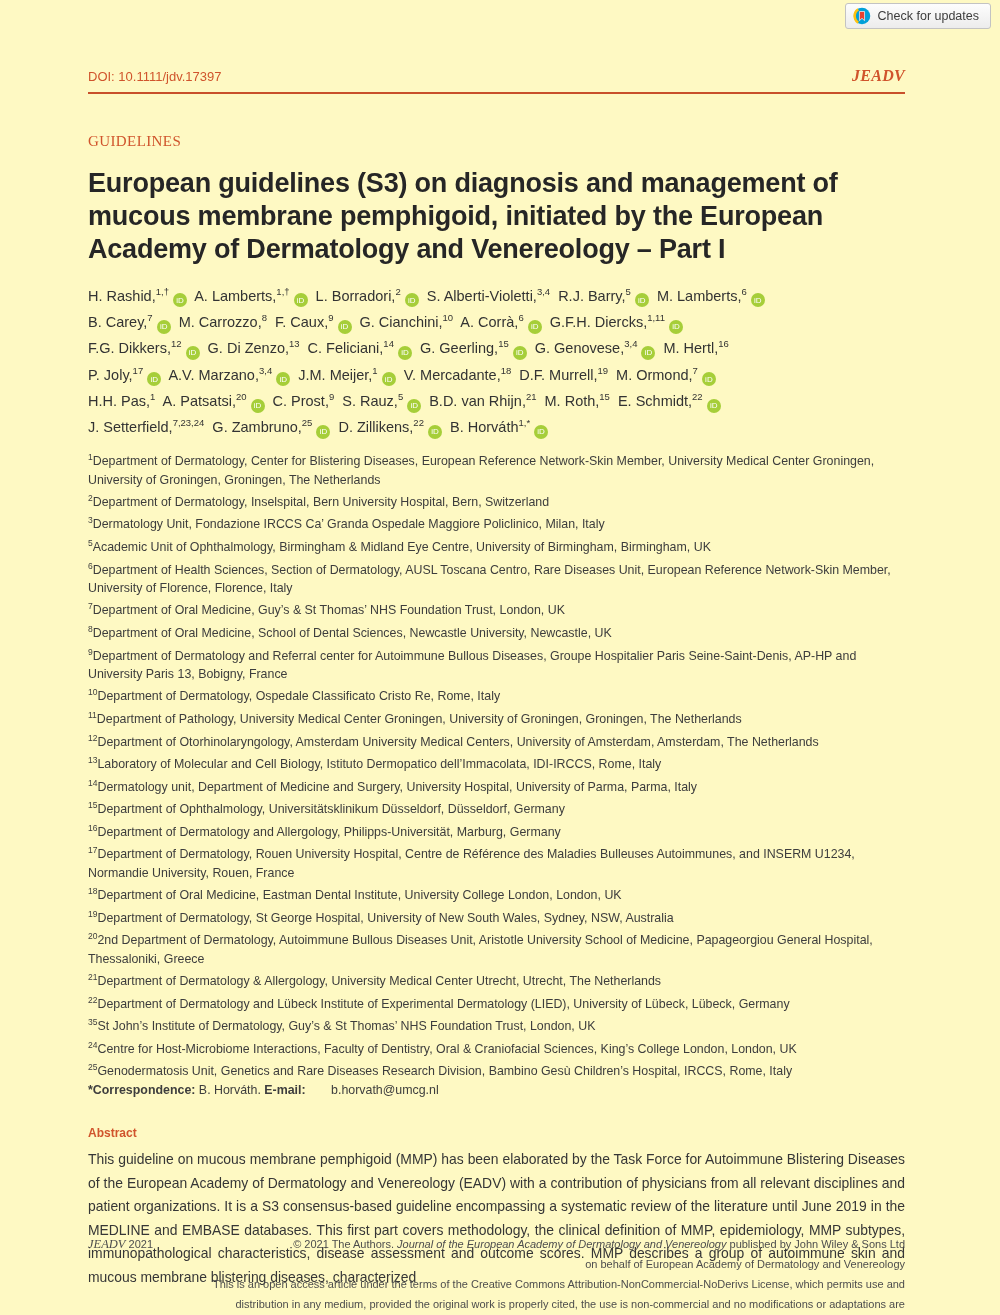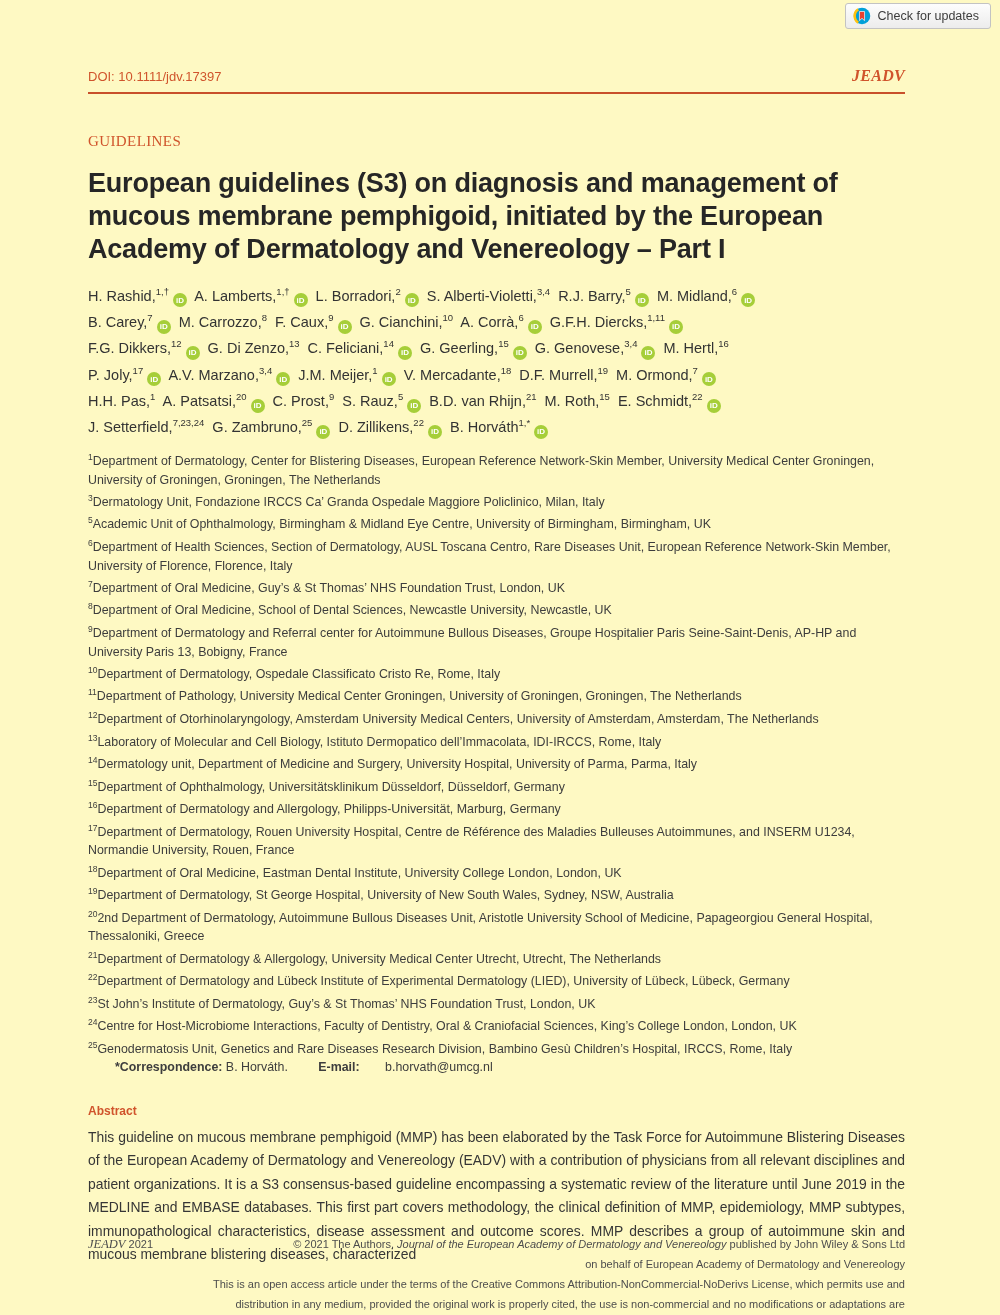--- a/index.html
+++ b/index.html
@@ -74,36 +74,36 @@
   }
   .author { white-space: nowrap; margin-right: 4px; }
   .author sup { font-size: 9.5px; }
   .orcid {
     display: inline-flex;
     width: 14px; height: 14px;
     border-radius: 50%;
     background: #a6ce39;
     color: #fff;
     font-size: 8px;
-    font-weight: bold;
+    font-weight: normal;
     align-items: center;
     justify-content: center;
     vertical-align: -2px;
     margin-left: 4px;
     cursor: pointer;
   }
   .affiliations {
     margin-top: 9px;
     font-size: 12.4px;
     line-height: 18.4px;
     color: #3d3d3d;
   }
   .affil sup { font-size: 8.5px; }
   .correspondence { margin-top: 0; }
-  .correspondence .bold { font-weight: bold; margin-left: 27px; }
+  .correspondence .bold { font-weight: bold; }
   .email-link { color: #3d3d3d; text-decoration: none; cursor: pointer; padding-left: 22px; }
   .abstract-heading {
     margin-top: 27px;
     font-size: 12px;
     font-weight: bold;
     color: #d0542c;
   }
   .abstract-text {
     margin-top: 8px;
     font-size: 13.9px;
@@ -166,21 +166,21 @@
         <span class="author"><span>H. Rashid,</span><sup>1,†</sup><span class="orcid">iD</span></span>
       
         <span class="author"><span>A. Lamberts,</span><sup>1,†</sup><span class="orcid">iD</span></span>
       
         <span class="author"><span>L. Borradori,</span><sup>2</sup><span class="orcid">iD</span></span>
       
         <span class="author"><span>S. Alberti-Violetti,</span><sup>3,4</sup></span>
       
         <span class="author"><span>R.J. Barry,</span><sup>5</sup><span class="orcid">iD</span></span>
       
-        <span class="author"><span>M. Midland,</span><sup>6</sup><span class="orcid">iD</span><br></span>
+        <span class="author"><span>M. Lamberts,</span><sup>6</sup><span class="orcid">iD</span><br></span>
       
         <span class="author"><span>B. Carey,</span><sup>7</sup><span class="orcid">iD</span></span>
       
         <span class="author"><span>M. Carrozzo,</span><sup>8</sup></span>
       
         <span class="author"><span>F. Caux,</span><sup>9</sup><span class="orcid">iD</span></span>
       
         <span class="author"><span>G. Cianchini,</span><sup>10</sup></span>
       
         <span class="author"><span>A. Corrà,</span><sup>6</sup><span class="orcid">iD</span></span>
@@ -232,20 +232,21 @@
         <span class="author"><span>D. Zillikens,</span><sup>22</sup><span class="orcid">iD</span></span>
       
         <span class="author"><span>B. Horváth</span><sup>1,*</sup><span class="orcid">iD</span></span>
       </div>
 
     <div class="affiliations">
       <div>
 
           <div class="affil"><sup>1</sup><span>Department of Dermatology, Center for Blistering Diseases, European Reference Network-Skin Member, University Medical Center Groningen, University of Groningen, Groningen, The Netherlands</span></div>
 
+          <div class="affil"><sup>2</sup><span>Department of Dermatology, Inselspital, Bern University Hospital, Bern, Switzerland</span></div>
 
           <div class="affil"><sup>3</sup><span>Dermatology Unit, Fondazione IRCCS Ca’ Granda Ospedale Maggiore Policlinico, Milan, Italy</span></div>
 
 
           <div class="affil"><sup>5</sup><span>Academic Unit of Ophthalmology, Birmingham &amp; Midland Eye Centre, University of Birmingham, Birmingham, UK</span></div>
 
           <div class="affil"><sup>6</sup><span>Department of Health Sciences, Section of Dermatology, AUSL Toscana Centro, Rare Diseases Unit, European Reference Network-Skin Member, University of Florence, Florence, Italy</span></div>
 
           <div class="affil"><sup>7</sup><span>Department of Oral Medicine, Guy’s &amp; St Thomas’ NHS Foundation Trust, London, UK</span></div>
 
@@ -272,21 +273,21 @@
           <div class="affil"><sup>18</sup><span>Department of Oral Medicine, Eastman Dental Institute, University College London, London, UK</span></div>
 
           <div class="affil"><sup>19</sup><span>Department of Dermatology, St George Hospital, University of New South Wales, Sydney, NSW, Australia</span></div>
 
           <div class="affil"><sup>20</sup><span>2nd Department of Dermatology, Autoimmune Bullous Diseases Unit, Aristotle University School of Medicine, Papageorgiou General Hospital, Thessaloniki, Greece</span></div>
 
           <div class="affil"><sup>21</sup><span>Department of Dermatology &amp; Allergology, University Medical Center Utrecht, Utrecht, The Netherlands</span></div>
 
           <div class="affil"><sup>22</sup><span>Department of Dermatology and Lübeck Institute of Experimental Dermatology (LIED), University of Lübeck, Lübeck, Germany</span></div>
 
-          <div class="affil"><sup>23</sup><span>St John’s Institute of Dermatology, Guy’s &amp; St Thomas’ NHS Foundation Trust, London, UK</span></div>
+          <div class="affil"><sup>35</sup><span>St John’s Institute of Dermatology, Guy’s &amp; St Thomas’ NHS Foundation Trust, London, UK</span></div>
 
           <div class="affil"><sup>24</sup><span>Centre for Host-Microbiome Interactions, Faculty of Dentistry, Oral &amp; Craniofacial Sciences, King’s College London, London, UK</span></div>
 
           <div class="affil"><sup>25</sup><span>Genodermatosis Unit, Genetics and Rare Diseases Research Division, Bambino Gesù Children’s Hospital, IRCCS, Rome, Italy</span></div>
         </div>
       <div class="affil correspondence"><span class="bold">*Correspondence:</span><span> B. Horváth. </span><span class="bold">E-mail: </span><span class="email-link">b.horvath@umcg.nl</span></div>
     </div>
 
     <div class="abstract-heading">Abstract</div>
     <div class="abstract-text">This guideline on mucous membrane pemphigoid (MMP) has been elaborated by the Task Force for Autoimmune Blistering Diseases of the European Academy of Dermatology and Venereology (EADV) with a contribution of physicians from all relevant disciplines and patient organizations. It is a S3 consensus-based guideline encompassing a systematic review of the literature until June 2019 in the MEDLINE and EMBASE databases. This first part covers methodology, the clinical definition of MMP, epidemiology, MMP subtypes, immunopathological characteristics, disease assessment and outcome scores. MMP describes a group of autoimmune skin and mucous membrane blistering diseases, characterized</div>

